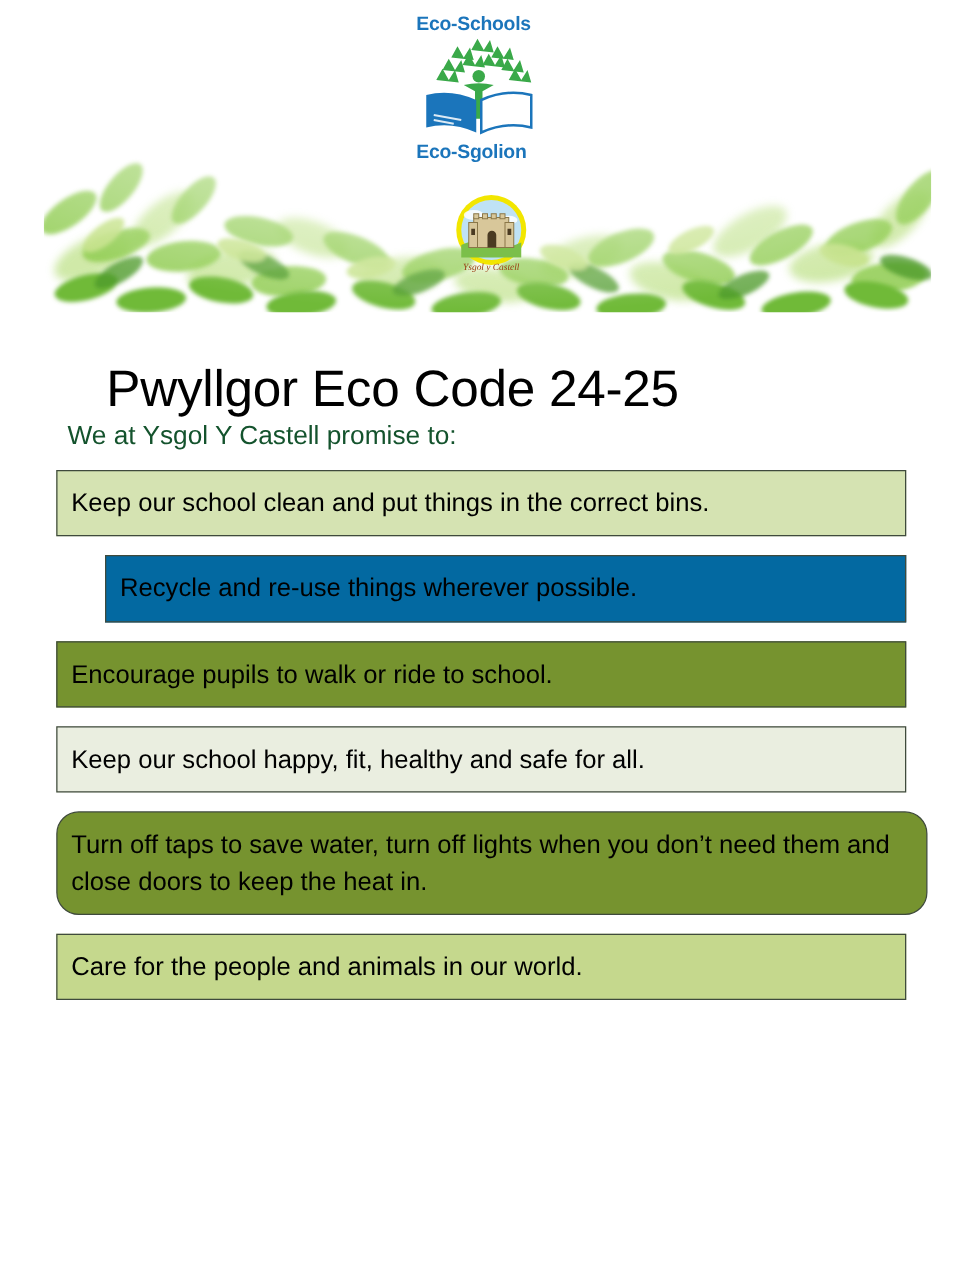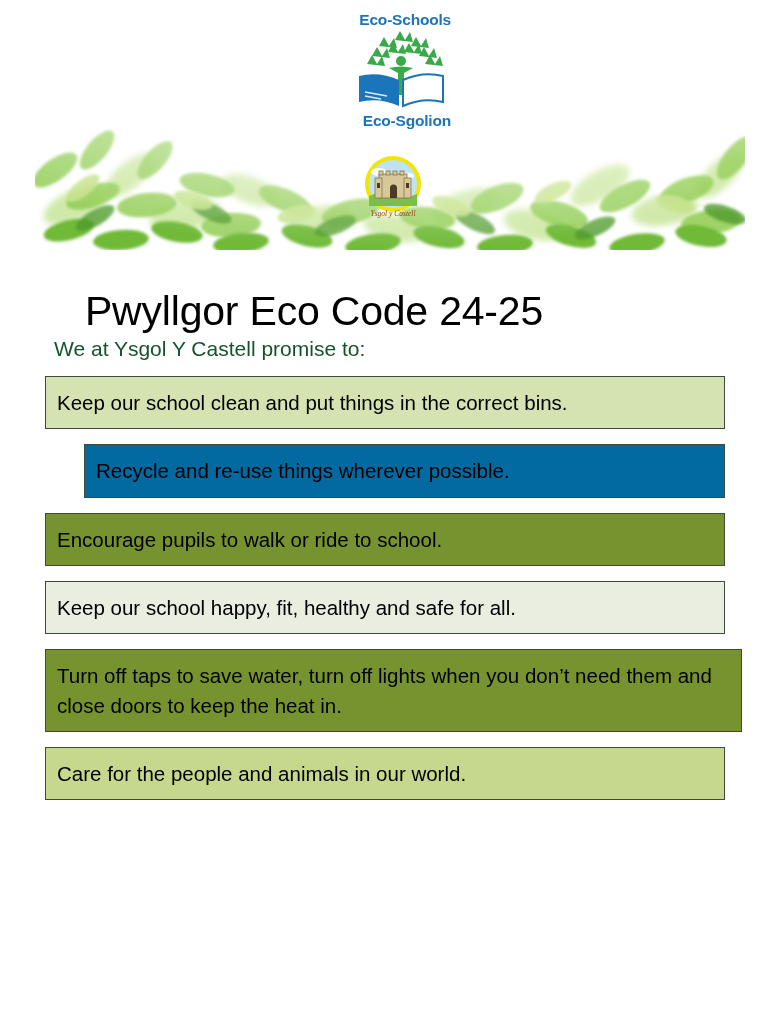--- a/index.html
+++ b/index.html
@@ -33,21 +33,21 @@
     height: 250px;
   }
 
   
   #eco-logo {
     position: absolute;
     left: 333px;
     top: 12px;
     width: 118px;
     height: 128px;
-    text-align: right;
+    text-align: left;
     z-index: 5;
   }
   .eco-word {
     font-family: "Liberation Sans", sans-serif;
     font-weight: bold;
     font-size: 15.5px;
     color: #1b75bb;
     letter-spacing: -0.2px;
     line-height: 1.05;
     white-space: nowrap;
@@ -104,20 +104,21 @@
     box-sizing: border-box;
     border: 1.4px solid #3f4a3c;
     margin-bottom: 15px;
     padding: 11px 10px 11px 11px;
     font-size: 20.5px;
     line-height: 1.43;
     color: #000000;
   }
   .promise-box.wide {
     width: 697px;
+    border-radius: 18px;
   }
   .promise-text {
     display: block;
   }
 </style>
 </head>
 <body>
 
 <div id="banner">
   <svg viewBox="0 0 710 250" preserveAspectRatio="none">

